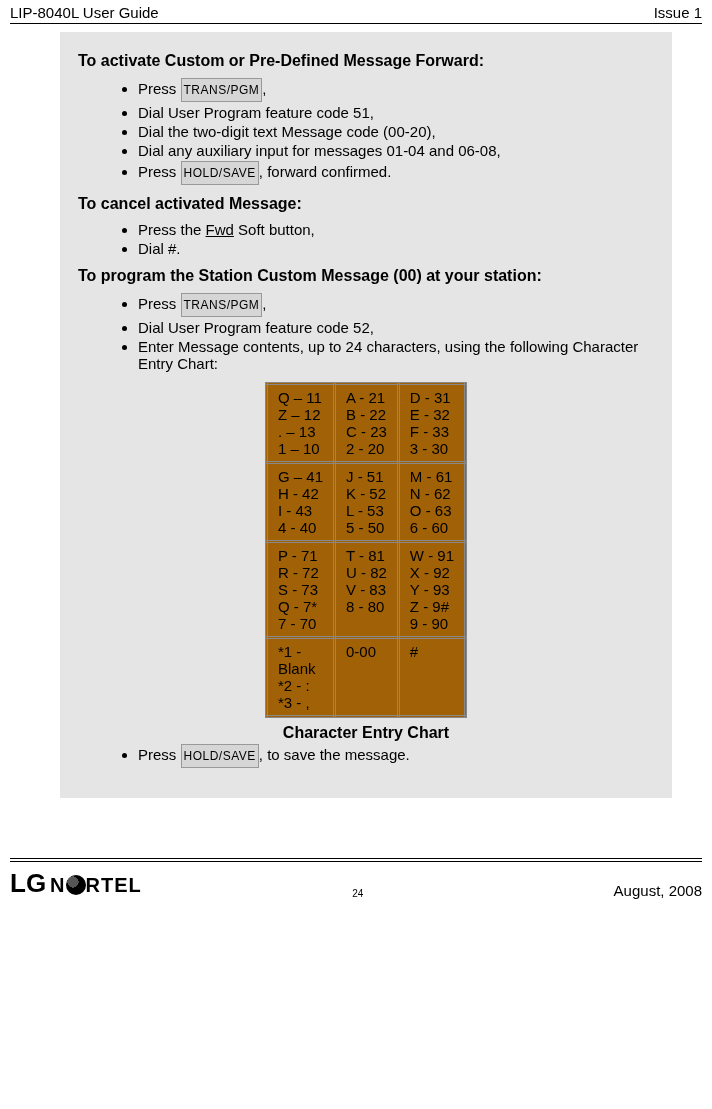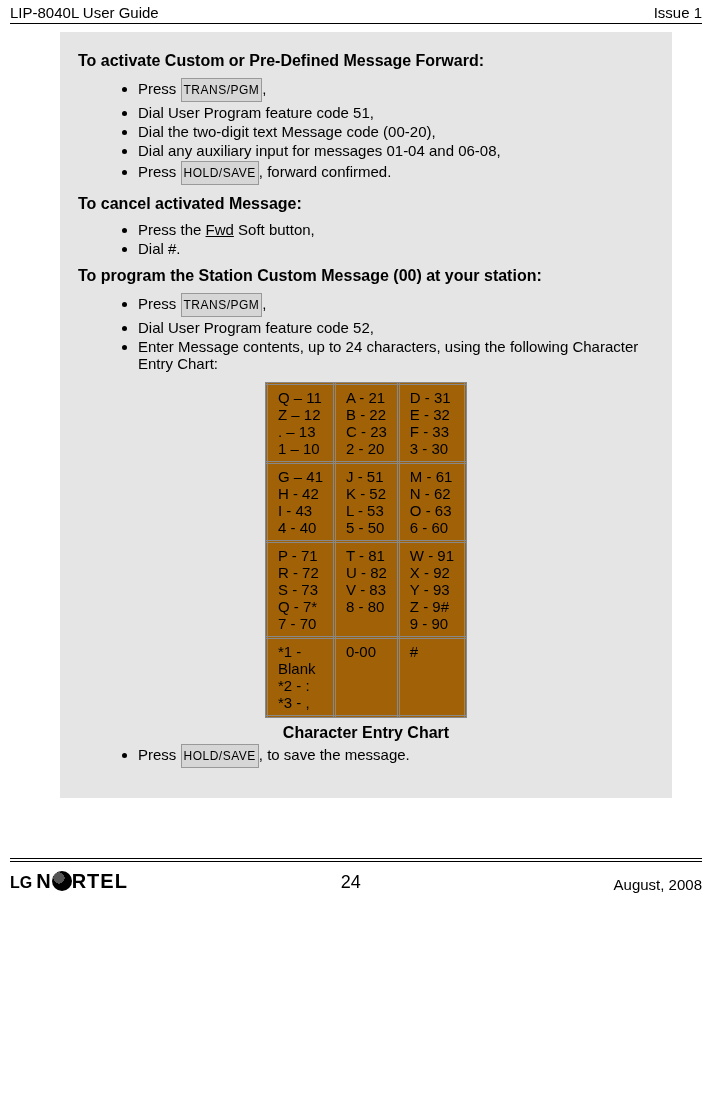--- a/index.html
+++ b/index.html
@@ -93,40 +93,40 @@
     padding: 6px 10px 10px 10px;
     font-size: 15px;
   }
   .logo {
     display: flex;
     align-items: baseline;
     gap: 4px;
   }
   .logo-lg {
     font-weight: bold;
-    font-size: 16px;
+    font-size: 26px;
     font-family: Arial, sans-serif;
   }
   .logo-circle {
     display: inline-block;
     width: 20px;
     height: 20px;
     background: radial-gradient(circle at 35% 35%, #555 30%, #000 31%, #000 100%);
     border-radius: 50%;
     position: relative;
     top: 3px;
   }
   .logo-nortel {
     font-weight: bold;
     font-size: 20px;
     font-family: Arial, sans-serif;
     letter-spacing: 1px;
   }
   .page-number {
-    font-size: 18px;
+    font-size: 10px;
     position: relative;
     left: -20px;
   }
 </style>
 </head>
 <body>
 
 <div class="header-row">
   <span>LIP-8040L User Guide</span>
   <span>Issue 1</span>

